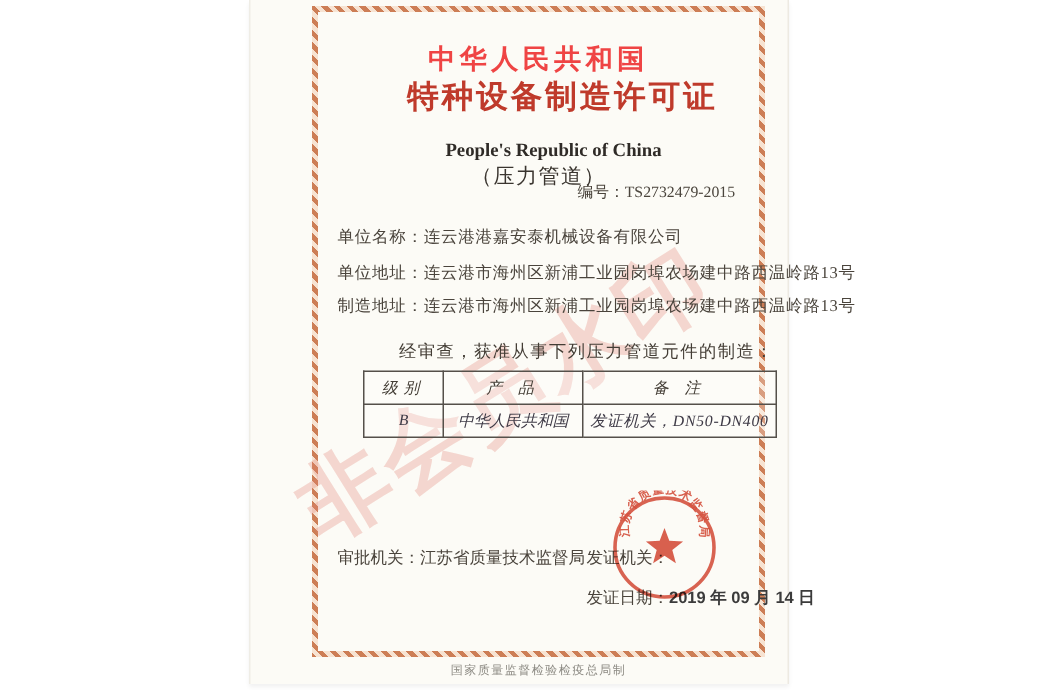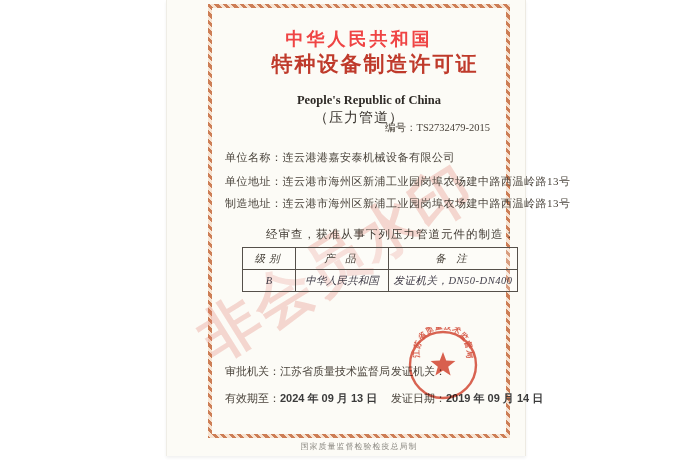--- a/index.html
+++ b/index.html
@@ -88,23 +88,20 @@
     </tr>
   </tbody>
     </table>
 
   <div class="foot-line" style="left:225px;top:364px;">
     <span>审批机关：</span><span>江苏省质量技术监督局</span>
   </div>
   <div class="foot-line" style="left:391px;top:364px;">
     <span>发证机关：</span>
   </div>
-  <div class="foot-line" style="left:225px;top:391px;">
-    <span>有效期至：</span><span class="date-val">2024 年 09 月 13 日</span>
-  </div>
   <div class="foot-line" style="left:391px;top:391px;">
     <span>发证日期：</span><span class="date-val">2019 年 09 月 14 日</span>
   </div>
 
   <svg class="seal" viewBox="0 0 76 76">
     <circle cx="38" cy="38" r="33" fill="none" stroke="#d23b27" stroke-width="2.4" opacity="0.9"></circle>
     <polygon points="38,25 41.2,33.5 50.4,34 43.2,39.7 45.6,48.5 38,43.5 30.4,48.5 32.8,39.7 25.6,34 34.8,33.5" fill="#d23b27" opacity="0.92"></polygon>
     <defs>
       <path id="sealArc" d="M 14.8 31.8 A 24 24 0 1 1 61.2 31.8" fill="none"></path>
     </defs>

